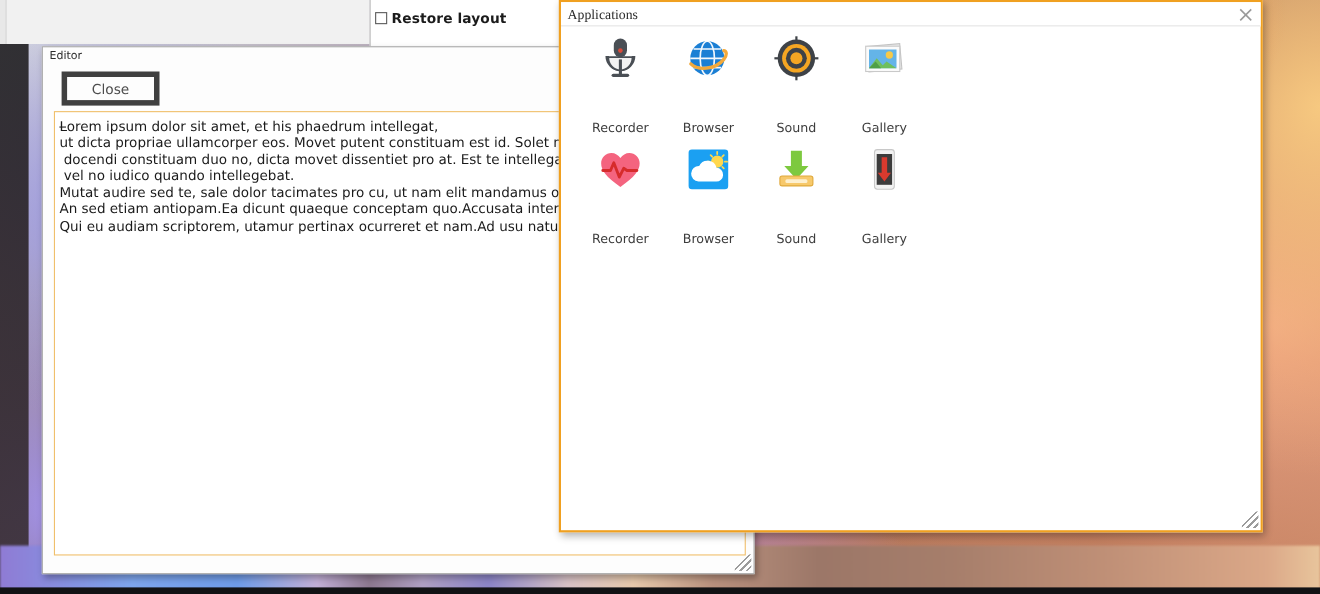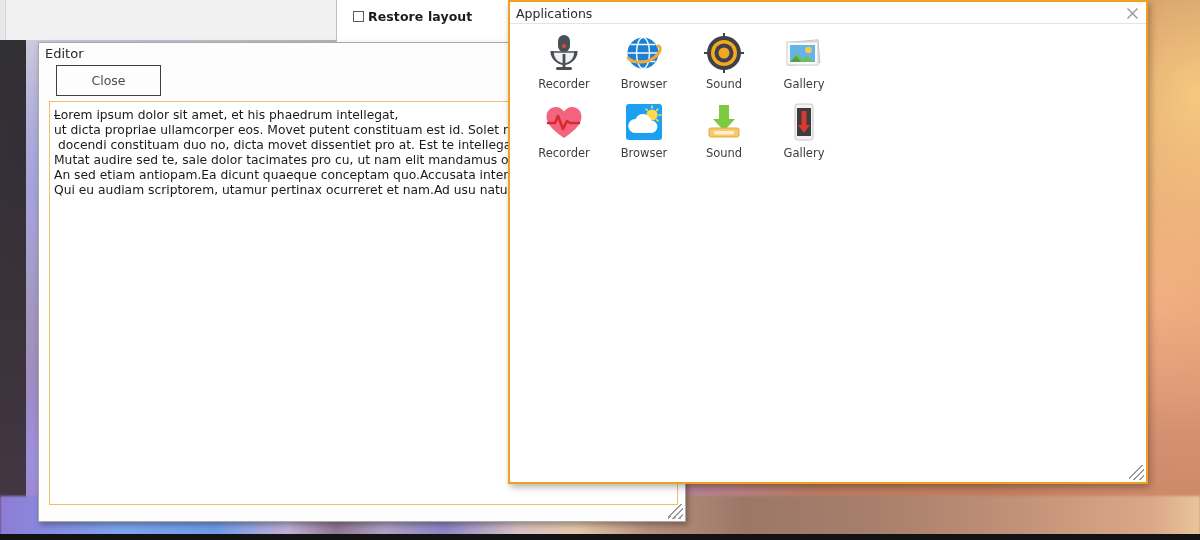--- a/index.html
+++ b/index.html
@@ -52,43 +52,43 @@
     background: #e8e8e8; border-right: 1px solid #d6d6d6;
   }
 
   
   #bg-dialog {
     position: absolute; left: 336px; top: -34px; width: 670px; height: 78px;
     background: #ffffff;
     border: 1px solid #bdbdbd;
   }
   #restore-row {
-    position: absolute; left: 16px; top: 42px;
+    position: absolute; left: 4px; top: 42px;
     display: flex; align-items: center; gap: 4px;
   }
   #restore-box {
     width: 11px; height: 11px; border: 1px solid #5a5a5a; background: #fff;
     flex: 0 0 auto;
   }
   #restore-label { font-size: 12.5px; color: #1b1b1b; font-weight: 700; letter-spacing: .1px; }
 
   
   #editor-window {
     position: absolute; left: 38px; top: 42px; width: 648px; height: 480px;
     background: #fdfdfd;
     border: 1px solid #a9a9a9;
     box-shadow: 2px 3px 6px rgba(0,0,0,.32);
   }
   #editor-title {
     position: absolute; left: 6px; top: 3px;
-    font-size: 13px; color: #2a2a2a;
+    font-size: 10px; color: #2a2a2a;
   }
   #editor-close-btn {
-    position: absolute; left: 17px; top: 22px; width: 105px; height: 31px;
-    background: #fdfdfd; border: 1px solid #404040;
+    position: absolute; left: 17px; top: 22px; width: 89px; height: 31px;
+    background: #fdfdfd; border: 5px solid #404040;
     font-size: 12.5px; color: #4d4d4d;
     display: flex; align-items: center; justify-content: center;
     cursor: pointer;
   }
   #editor-textarea {
     position: absolute; left: 10px; top: 58px; width: 629px; height: 404px;
     background: #ffffff; border: 1px solid #f0bf6b;
     overflow: hidden; padding: 6px 4px 0 4px;
   }
   .doc-line {
@@ -113,39 +113,39 @@
     position: absolute; left: 508px; top: 0px; width: 640px; height: 484px;
     background: #ffffff;
     border: 2px solid #f0a020;
     box-shadow: 2px 3px 7px rgba(0,0,0,.3);
   }
   #apps-titlebar {
     position: absolute; left: 0; top: 0; width: 100%; height: 22px;
     border-bottom: 1px solid #e4e4e4; background: #ffffff;
   }
   #apps-title {
-    position: absolute; left: 6px; top: 4px; font-size: 12.5px; color: #2a2a2a;
+    position: absolute; left: 6px; top: 4px; font-size: 12.5px; color: #2a2a2a; font-family: Liberation Serif, serif;
   }
   #apps-close {
     position: absolute; right: 5px; top: 2px; width: 18px; height: 18px;
     display: flex; align-items: center; justify-content: center;
     cursor: pointer;
   }
 
   #apps-grid {
     position: absolute; left: 14px; top: 30px; right: 6px;
     display: flex; flex-direction: column; gap: 10px;
   }
   .app-row { display: flex; }
   .app-item {
     width: 80px; display: flex; flex-direction: column;
     align-items: center; gap: 3px; cursor: pointer;
   }
   .app-icon { width: 42px; height: 42px; position: relative; }
-  .app-label { font-size: 11.5px; color: #3d3d3d; }
+  .app-label { font-size: 11.5px; color: #3d3d3d; margin-top: 32px; }
 </style>
 </head>
 <body>
 
 <div id="desktop"></div>
 <div id="desktop-dark-left"></div>
 <div id="desktop-bottom-strip"></div>
 <div id="desktop-bottom-black"></div>
 
 <div id="bg-panel-left">
@@ -162,20 +162,21 @@
 <div id="editor-window">
   <div id="editor-title">Editor</div>
 
   <div id="editor-close-btn">Close</div>
 
   <div id="editor-textarea">
     <div id="editor-caret"></div>
     <div class="doc-line">Lorem ipsum dolor sit amet, et his phaedrum intellegat,</div>
     <div class="doc-line">ut dicta propriae ullamcorper eos. Movet putent constituam est id. Solet nonumy duo id</div>
     <div class="doc-line"> docendi constituam duo no, dicta movet dissentiet pro at. Est te intellegat delicatissimi</div>
+    <div class="doc-line"> vel no iudico quando intellegebat.</div>
     <div class="doc-line">Mutat audire sed te, sale dolor tacimates pro cu, ut nam elit mandamus oportere.</div>
     <div class="doc-line">An sed etiam antiopam.Ea dicunt quaeque conceptam quo.Accusata interpretaris mei eu</div>
     <div class="doc-line">Qui eu audiam scriptorem, utamur pertinax ocurreret et nam.Ad usu natum interesset, e</div>
   </div>
 
   <div class="resize-grip"></div>
 </div>
 
 <div id="apps-window">
   <div id="apps-titlebar">

